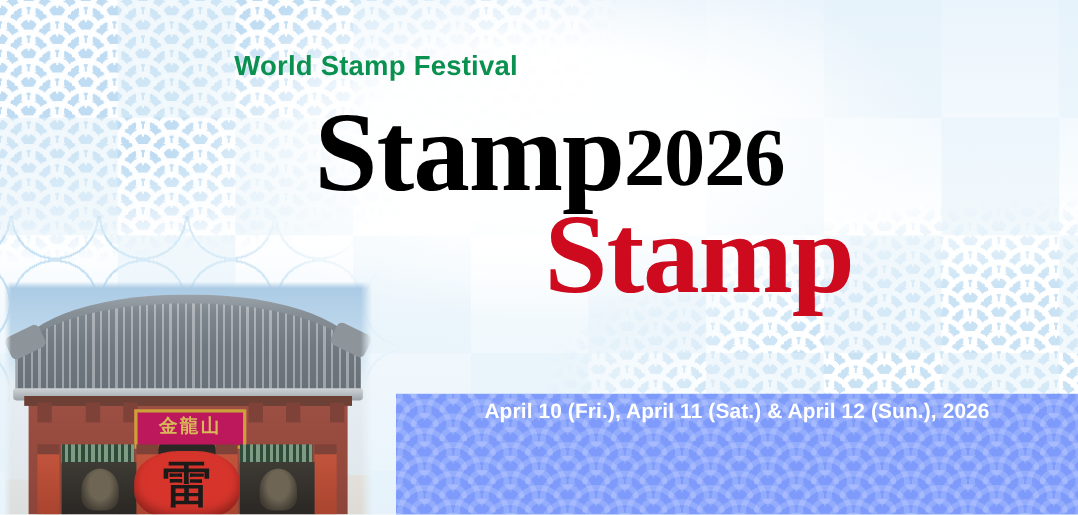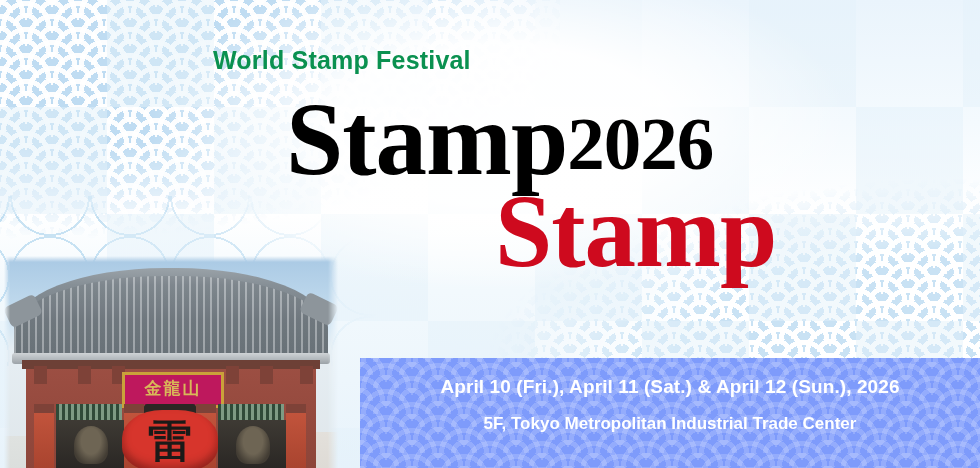--- a/index.html
+++ b/index.html
@@ -194,21 +194,21 @@
   .banner-wave,.banner-wave2{
     position:absolute;inset:0;
     background-image:
       radial-gradient(circle at 50% 100%, transparent 0 8px, rgba(255,255,255,.17) 8px 13px, transparent 13px 20px, rgba(255,255,255,.17) 20px 25px, transparent 25px 32px, rgba(255,255,255,.17) 32px 37px, transparent 37px 44px, rgba(255,255,255,.17) 44px 49px, transparent 49px);
     background-size:52px 26px;
   }
   .banner-wave{background-position:0 4px;}
   .banner-wave2{background-position:26px 17px;}
   .banner-inner{position:relative;height:100%;text-align:center;color:#fff;}
   .banner-date{
-    padding-top:18px;font-size:19px;font-weight:bold;
+    padding-top:6px;font-size:19px;font-weight:bold;
     font-family:"Liberation Sans",sans-serif;letter-spacing:.1px;
   }
   .banner-venue{
     margin-top:16px;font-size:17px;font-weight:bold;line-height:1.22;
     font-family:"Liberation Sans",sans-serif;
   }
 </style>
 </head>
 <body>
 
@@ -285,18 +285,17 @@
   </div>
 
   <div class="logo-line2">Stamp</div>
 
   <div class="banner">
     <div class="banner-wave"></div>
     <div class="banner-wave2"></div>
     <div class="banner-inner">
       <div class="banner-date">April 10 (Fri.), April 11 (Sat.) &amp; April 12 (Sun.), 2026</div>
       <div class="banner-venue">
-        <div>5F, Tokyo Metropolitan Industrial Trade Center</div>
       </div>
     </div>
   </div>
 
 </div>
 
 </body></html>

